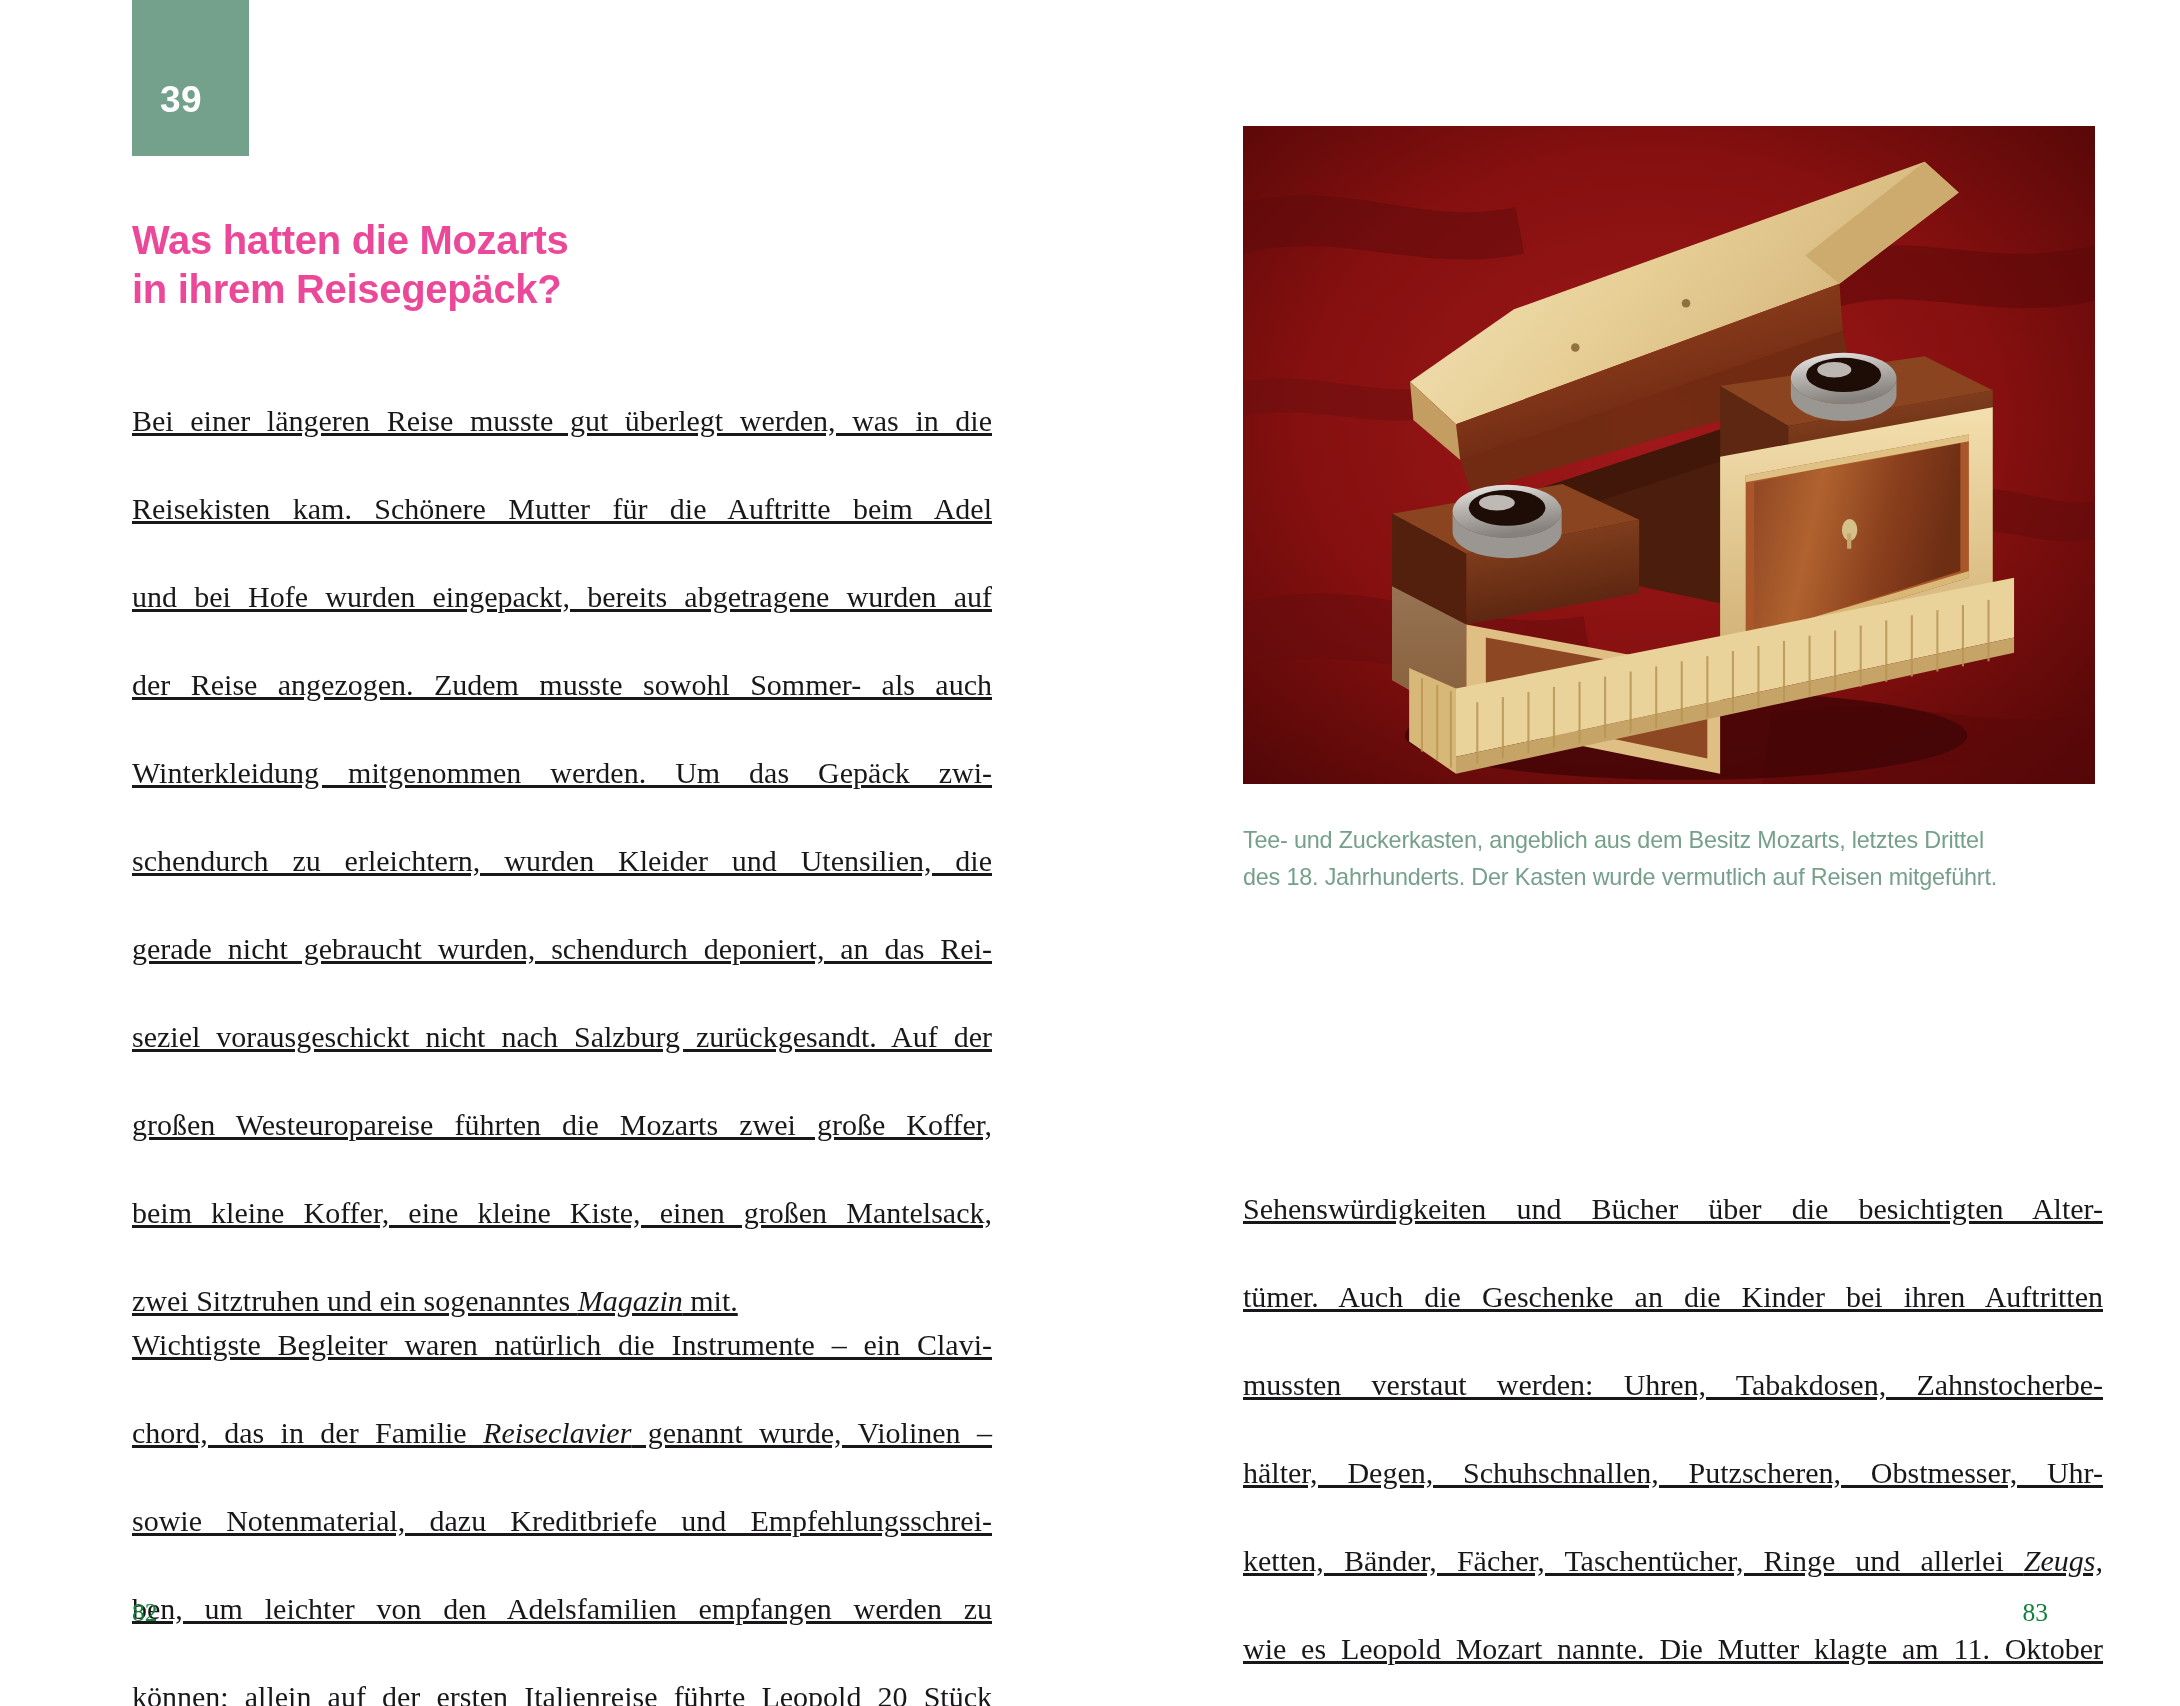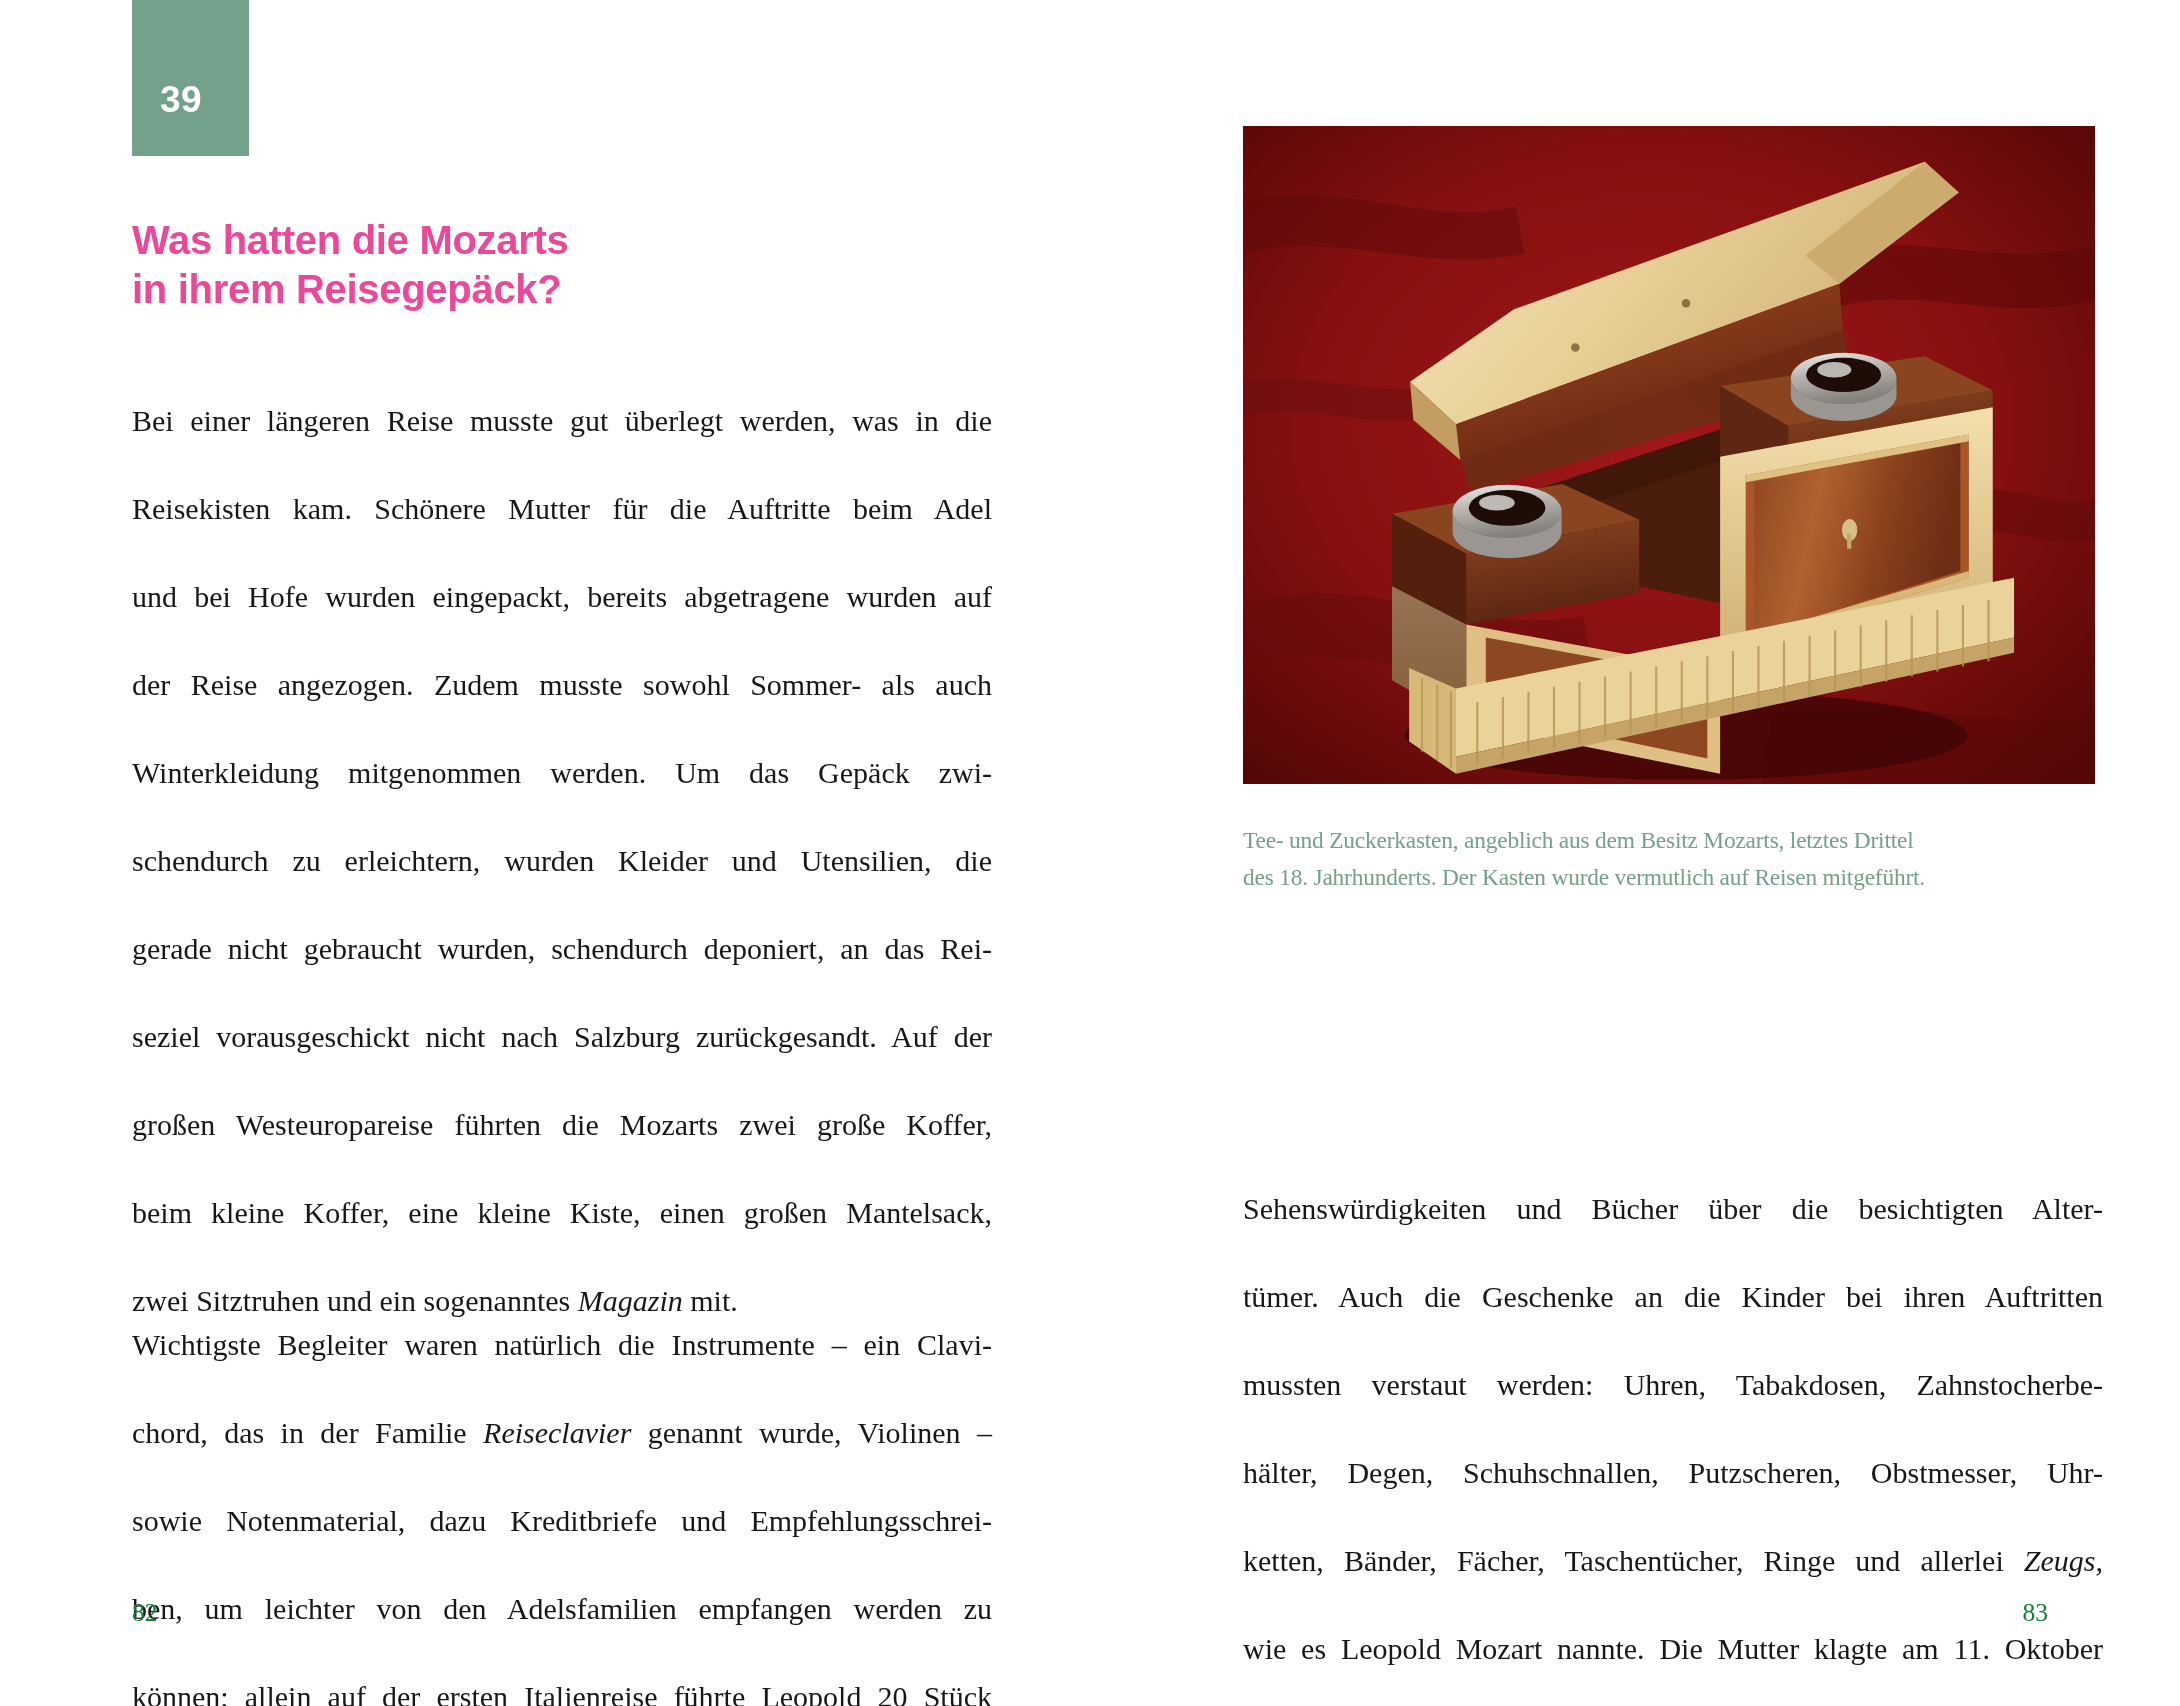--- a/index.html
+++ b/index.html
@@ -63,21 +63,21 @@
     width: 860px;
     font-size: 30px;
     line-height: 44px;
     color: #19171a;
     text-align: justify;
     text-justify: inter-word;
     hyphens: manual;
   }
   .left-body { top: 399px; }
 
-  .body-col p { margin: 0; }
+  .body-col p { margin: 0; text-decoration: underline; }
   .body-col em { font-style: italic; }
 
   
   .ln {
     display: block;
     text-align: justify;
   }
   .ln::after {
     content: "";
     display: inline-block;
@@ -112,21 +112,21 @@
   }
 
   .photo-svg { display: block; width: 100%; height: 100%; }
 
   .caption {
     position: absolute;
     left: 153px;
     top: 822px;
     width: 860px;
     color: #76a08b;
-    font-family: Liberation Serif, serif;
+    font-family: Liberation Sans, sans-serif;
     font-size: 23.4px;
     line-height: 37px;
     letter-spacing: -0.2px;
   }
   .caption .cap-line { display: block; }
 
   .right-body {
     position: absolute;
     left: 153px;
     top: 1187px;

